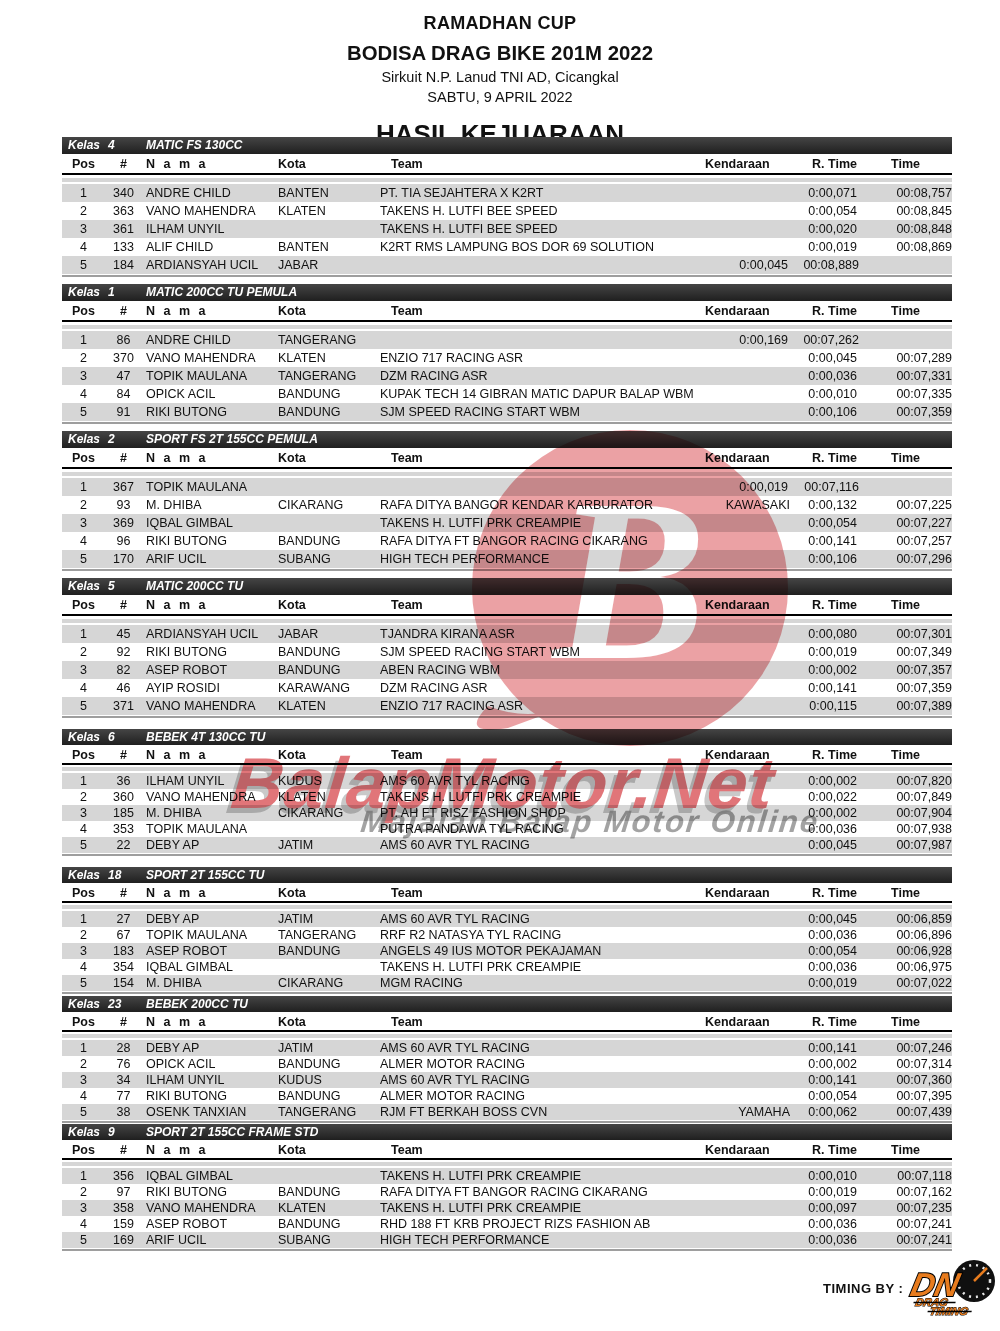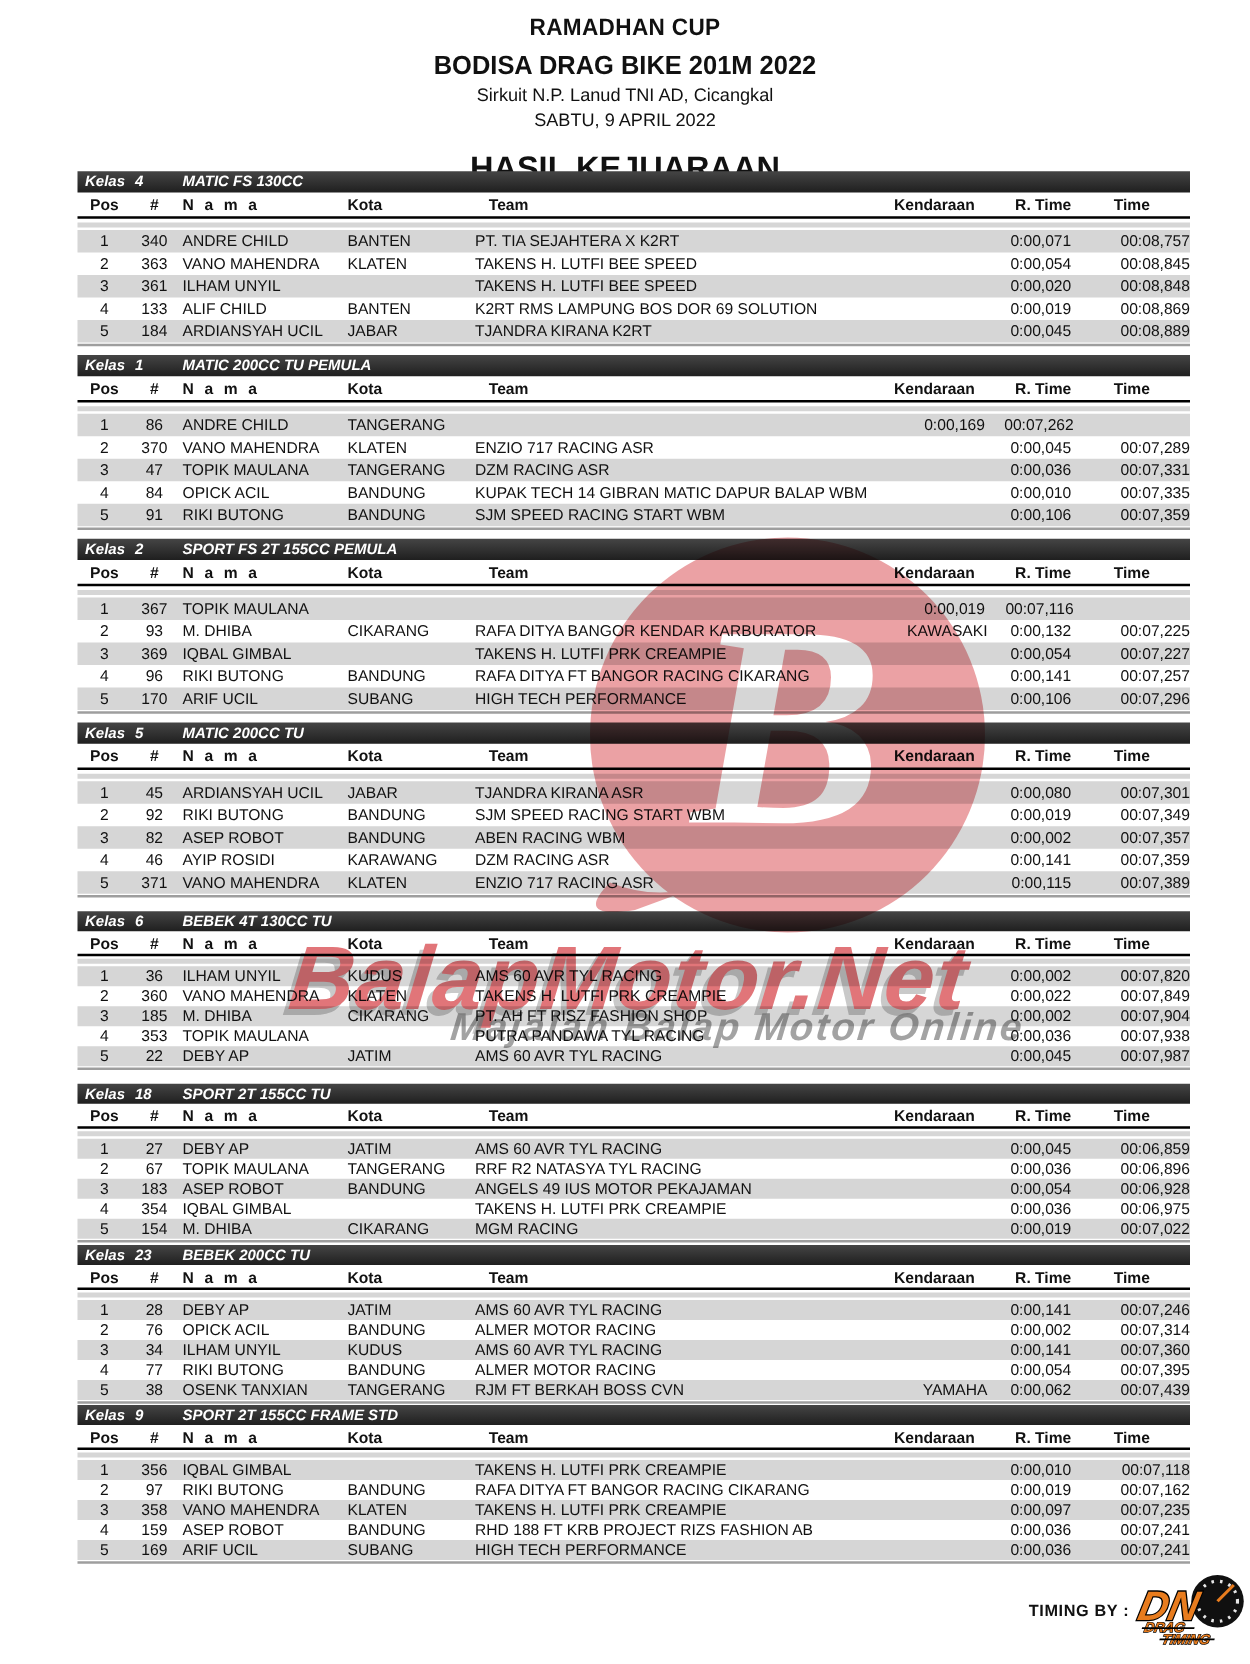--- a/index.html
+++ b/index.html
@@ -36,21 +36,21 @@
   .row:nth-child(odd){background:#d6d6d6;}
   .c-pos{text-align:center;}
   .c-num{text-align:center;}
   .c-nama{text-align:left;padding-left:4px;overflow:hidden;}
   .c-kota{text-align:left;overflow:hidden;}
   .c-team{text-align:left;padding-left:5px;overflow:hidden;}
   .c-kendaraan{text-align:right;}
   .c-rtime{text-align:right;padding-right:2px;}
   .c-time{text-align:right;}
   .hdr .c-team{padding-left:16px;}
-  .hdr .c-kendaraan{text-align:center;}
+  .hdr .c-kendaraan{text-align:left;}
   .hdr .c-time{text-align:center;}
   .hdr .c-nama{letter-spacing:2.5px;}
   .endline{height:0;border-bottom:2px solid #9e9e9e;margin-top:1px;}
   
   .watermark{position:absolute;inset:0;pointer-events:none;mix-blend-mode:multiply;}
   .wm-circle{position:absolute;left:448px;top:406px;width:364px;height:364px;opacity:.42;}
   .wm-red{position:absolute;left:78px;top:742px;width:850px;text-align:center;
           font-size:72px;font-weight:bold;font-style:italic;color:#cf2127;opacity:.62;
           letter-spacing:1px;transform:skewX(-6deg);
           text-shadow:-4px 5px 0 rgba(95,95,95,.55);}
@@ -131,21 +131,20 @@
           <div class="c-team">K2RT RMS LAMPUNG BOS DOR 69 SOLUTION</div>
           <div class="c-kendaraan"></div>
           <div class="c-rtime">0:00,019</div>
           <div class="c-time">00:08,869</div>
         </div>
         <div class="row">
           <div class="c-pos">5</div>
           <div class="c-num">184</div>
           <div class="c-nama">ARDIANSYAH UCIL</div>
           <div class="c-kota">JABAR</div>
-          <div class="c-team">TJANDRA KIRANA K2RT</div>
           <div class="c-kendaraan"></div>
           <div class="c-rtime">0:00,045</div>
           <div class="c-time">00:08,889</div>
         </div>
       </div>
     <div class="endline"></div>
   </section>
 
   <section class="tbl roomy">
     <div class="bar">

